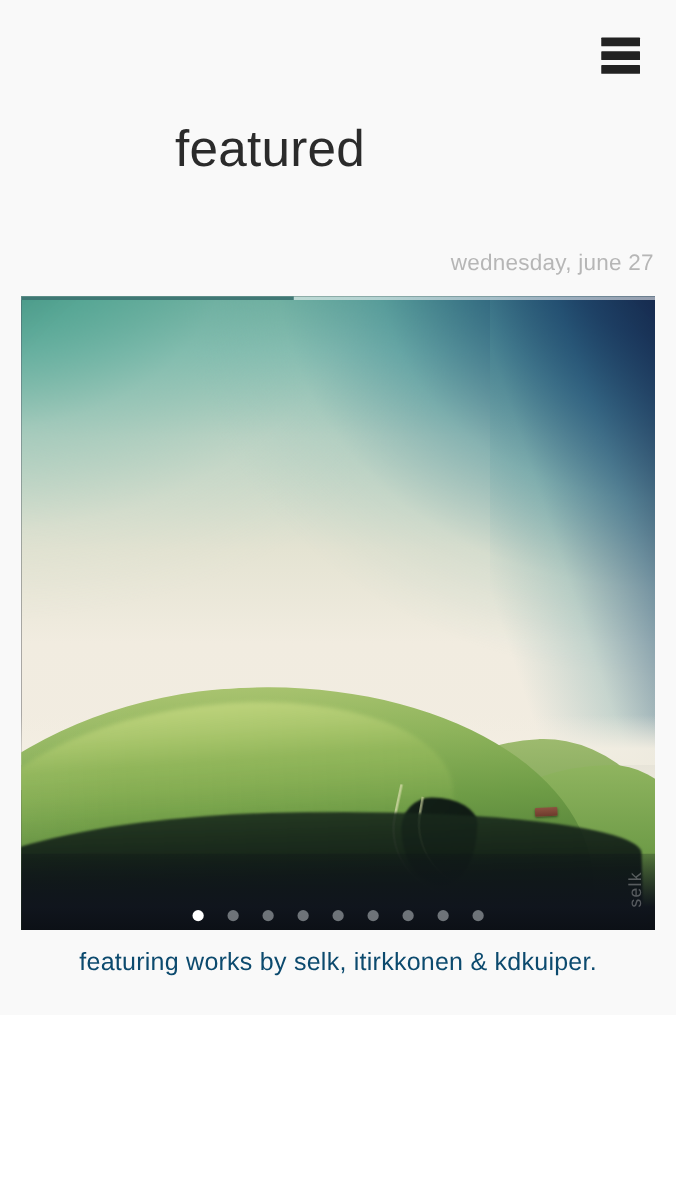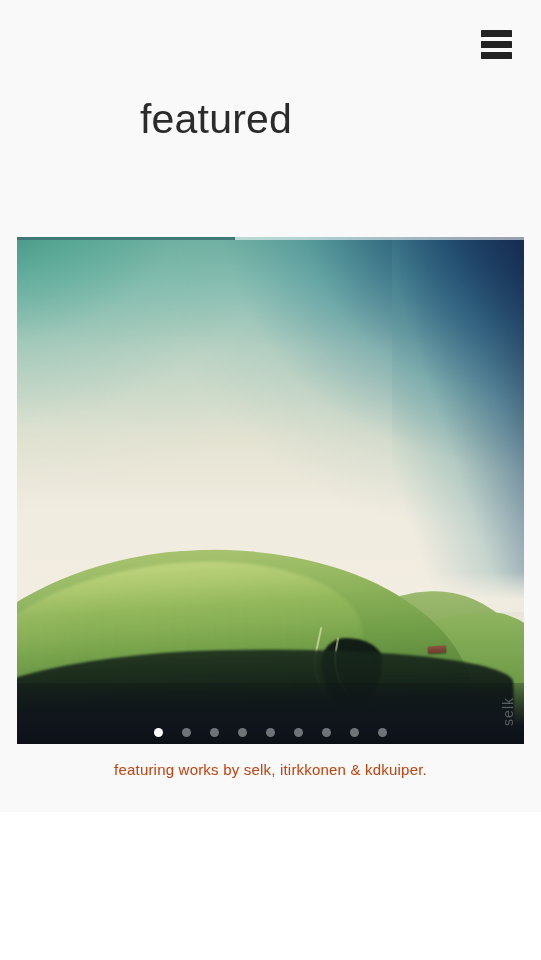--- a/index.html
+++ b/index.html
@@ -362,23 +362,23 @@
     background:#ffffff;
   }
 
   
   .caption {
     position:absolute;
     left:0;
     top:758px;
     width:541px;
     text-align:center;
-    font-size:15px;
+    font-size:20px;
     font-weight:400;
-    color:#c2410c;
+    color:#0c4a6e;
     letter-spacing:0.2px;
     line-height:24px;
   }
 </style>
 </head>
 <body>
 
 <div id="app">
 
   <div class="page-card"></div>
@@ -386,20 +386,21 @@
   <div class="header">
     <button class="menu-button" aria-label="Menu">
       <span class="bar"></span>
       <span class="bar"></span>
       <span class="bar"></span>
     </button>
   </div>
 
   <h1 class="page-title">featured</h1>
 
+  <div class="date-line">wednesday, june 27</div>
 
   <div class="media-frame">
 
     <div class="media-progress">
       <span class="fill" id="progress-fill" style="width: 43%;"></span>
     </div>
 
     <div class="photo" aria-label="rolling green hills under a teal and cream sky with a small barn">
       <div class="sky"></div>
       <div class="sky-right"></div>

